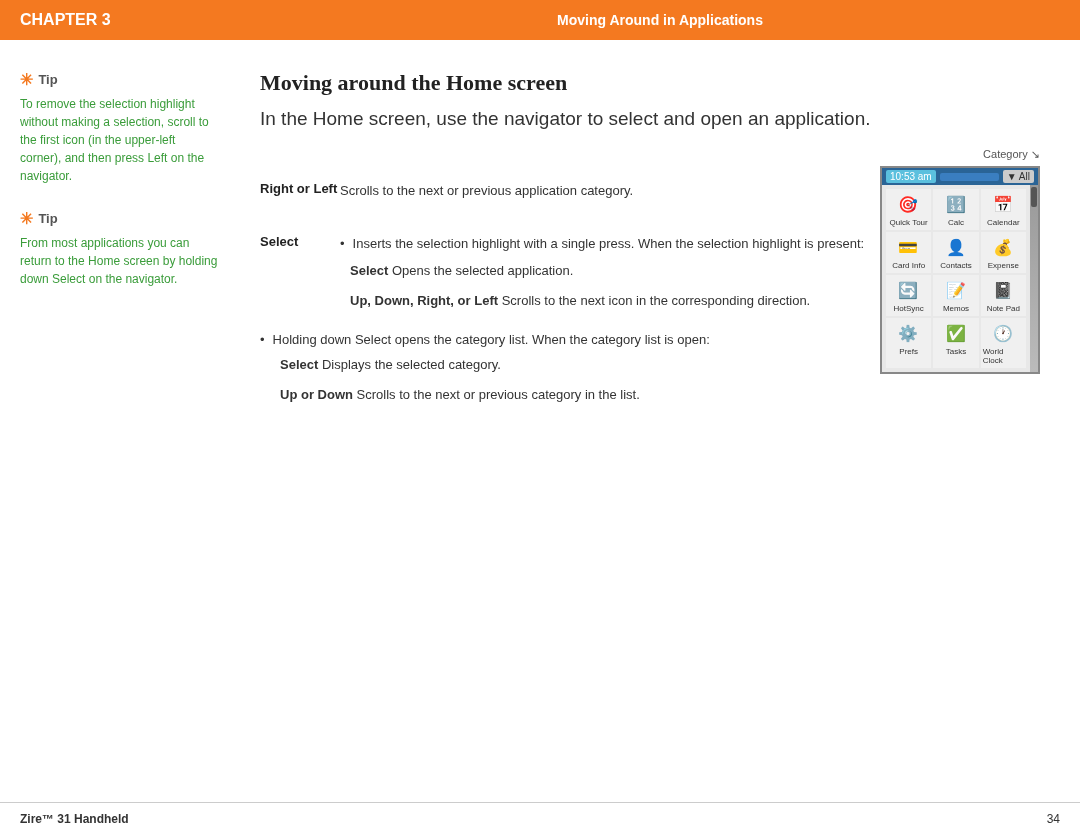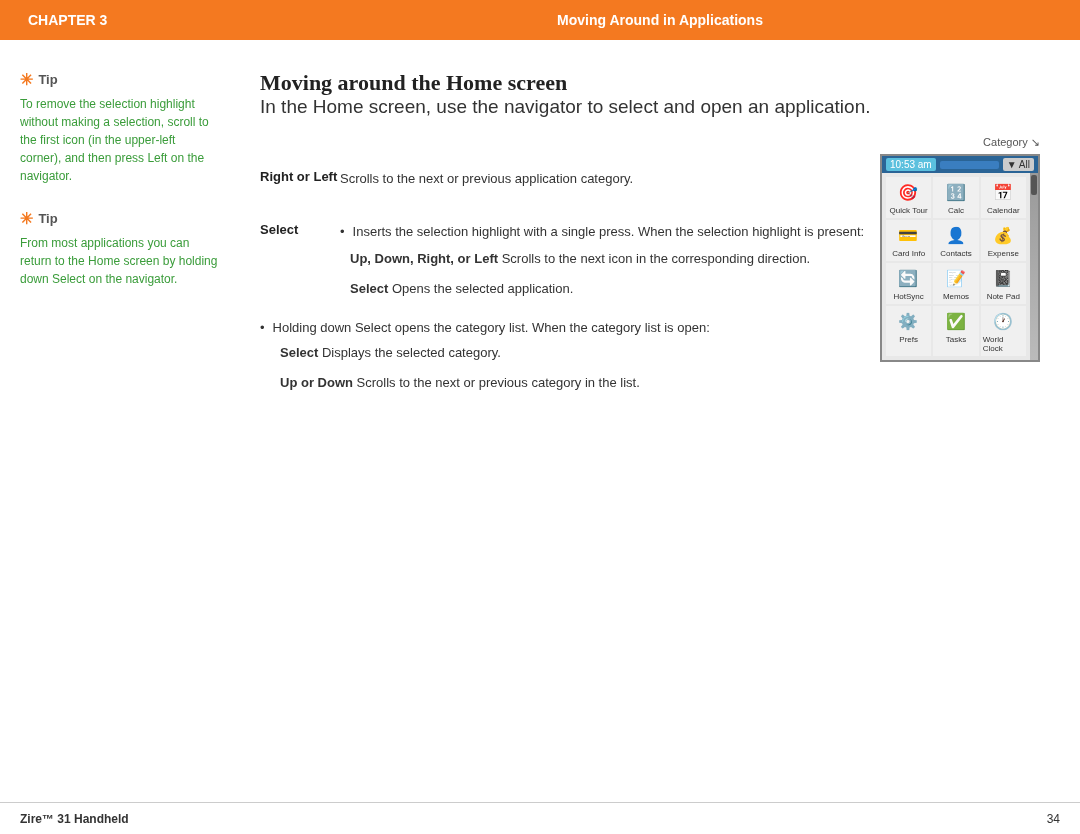--- a/index.html
+++ b/index.html
@@ -17,22 +17,22 @@
     .header {
       display: flex;
       align-items: center;
       height: 40px;
       background: #f47920;
     }
     .header-chapter {
       background: #f47920;
       color: #fff;
       font-weight: bold;
-      font-size: 14px;
-      padding: 0 28px;
+      font-size: 16px;
+      padding: 0 20px;
       min-width: 240px;
       height: 100%;
       display: flex;
       align-items: center;
     }
     .header-title {
       flex: 1;
       background: #f47920;
       color: #fff;
       font-weight: bold;
@@ -86,20 +86,21 @@
     
     .main-content {
       flex: 1;
       padding-left: 20px;
     }
 
     .page-section-title {
       font-size: 22px;
       font-weight: bold;
       color: #222;
+      margin-bottom: 12px;
       font-family: Georgia, serif;
     }
 
     .intro-text {
       font-size: 19px;
       color: #333;
       margin-bottom: 18px;
     }
 
     
@@ -303,24 +304,24 @@
         <div class="entry">
           <div class="entry-key"><strong>Right or Left</strong></div>
           <div class="entry-val">Scrolls to the next or previous application category.</div>
         </div>
 
         <div class="entry">
           <div class="entry-key"><strong>Select</strong></div>
           <div class="entry-val">
             <div class="bullet-item">Inserts the selection highlight with a single press. When the selection highlight is present:</div>
             <div class="sub-entry">
-              <strong>Up, Down, Right, or Left</strong>  Scrolls to the next icon in the corresponding direction.
+              <strong>Select</strong>  Opens the selected application.
             </div>
             <div class="sub-entry">
-              <strong>Select</strong>  Opens the selected application.
+              <strong>Up, Down, Right, or Left</strong>  Scrolls to the next icon in the corresponding direction.
             </div>
           </div>
         </div>
 
         <div class="bullet-item">
           <span>Holding down Select opens the category list. When the category list is open:</span>
         </div>
 
         <div class="sub-entry" style="margin-left:20px;">
           <strong>Select</strong>  Displays the selected category.

